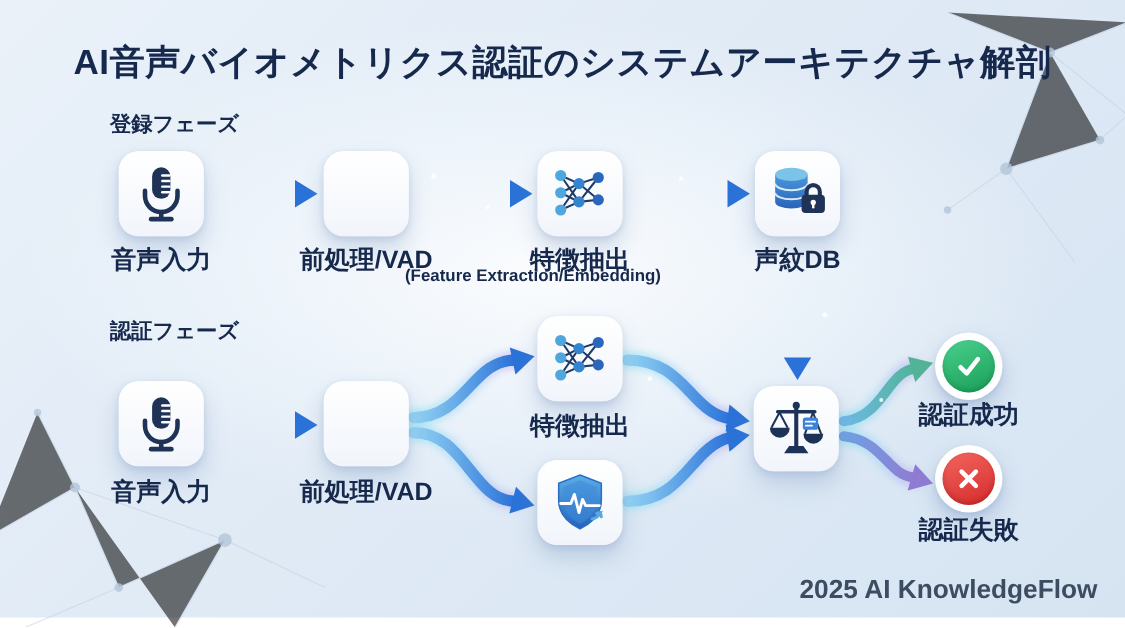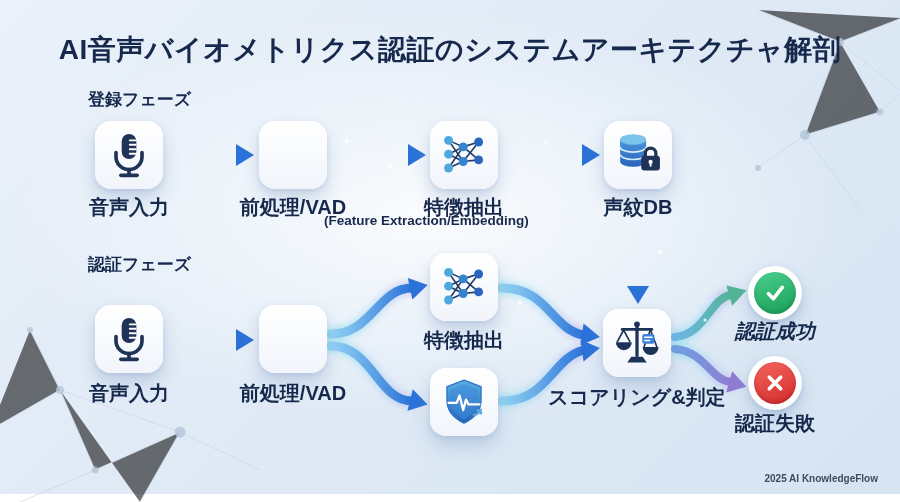--- a/index.html
+++ b/index.html
@@ -36,21 +36,21 @@
     position:absolute; width:54px; height:54px; border-radius:50%;
     background:#fff; box-shadow:0 8px 16px rgba(110,140,185,.35), 0 2px 4px rgba(110,140,185,.2);
     display:flex; align-items:center; justify-content:center;
   }
   .badge-inner { width:42px; height:42px; border-radius:50%; display:flex; align-items:center; justify-content:center; }
   .badge-inner svg { width:26px; height:26px; }
   .badge-success .badge-inner { background:linear-gradient(160deg,#4ad08d 0%,#1a9e58 100%); box-shadow:inset 0 -2px 4px rgba(0,80,40,.25); }
   .badge-fail .badge-inner { background:linear-gradient(160deg,#f3655e 0%,#d32c2c 100%); box-shadow:inset 0 -2px 4px rgba(120,10,10,.3); }
   .arrows { position:absolute; inset:0; pointer-events:none; }
   .footer {
-    position:absolute; right:22px; bottom:10px; font-size:10px; font-weight:600; color:#3c4c61;
+    position:absolute; right:22px; bottom:10px; font-size:21px; font-weight:600; color:#3c4c61;
   }
 </style>
 </head>
 <body>
 
 <div class="canvas">
 
   <svg width="0" height="0" style="position:absolute">
     <defs>
       <linearGradient id="gWave" x1="0" y1="0" x2="1" y2="0">
@@ -309,30 +309,29 @@
         <path d="M39 37 a9.8 9.8 0 0 0 19.6 0 Z"></path>
         <path d="M20 56 h24 l-5 -7 h-14 Z"></path>
       </g>
       <rect x="38.5" y="21" width="15" height="12" rx="2.5" fill="#3b82d8"></rect>
       <g stroke="#fff" stroke-width="1.8" stroke-linecap="round">
         <line x1="41.5" y1="25" x2="50.5" y2="25"></line>
           <line x1="41.5" y1="29" x2="47.5" y2="29"></line>
       </g>
     </svg>
   </div>
-  <div class="node-label" style="left:537px; top:384px; width:200px;">スコアリング&amp;判定</div>
 
   <div class="badge badge-success" style="left:748px; top:266px;">
     <div class="badge-inner">
       <svg viewBox="0 0 32 32">
         <polyline points="8,17 14,23 25,9" fill="none" stroke="#fff" stroke-width="4.5" stroke-linecap="round" stroke-linejoin="round"></polyline>
       </svg>
     </div>
   </div>
-  <div class="node-label" style="left:695px; top:318px;font-style:italic;">認証成功</div>
+  <div class="node-label" style="left:695px; top:318px;">認証成功</div>
 
   <div class="badge badge-fail" style="left:748px; top:356px;">
     <div class="badge-inner">
       <svg viewBox="0 0 32 32">
         <path d="M9 9 L23 23 M23 9 L9 23" fill="none" stroke="#fff" stroke-width="4.5" stroke-linecap="round"></path>
       </svg>
     </div>
   </div>
   <div class="node-label" style="left:695px; top:410px;">認証失敗</div>
 

